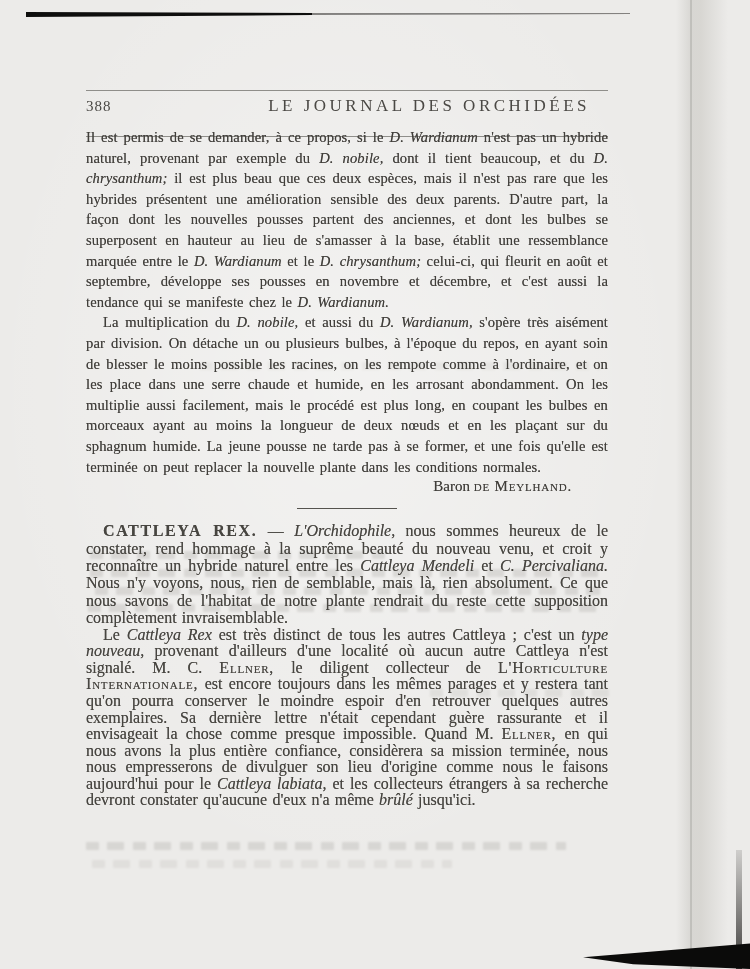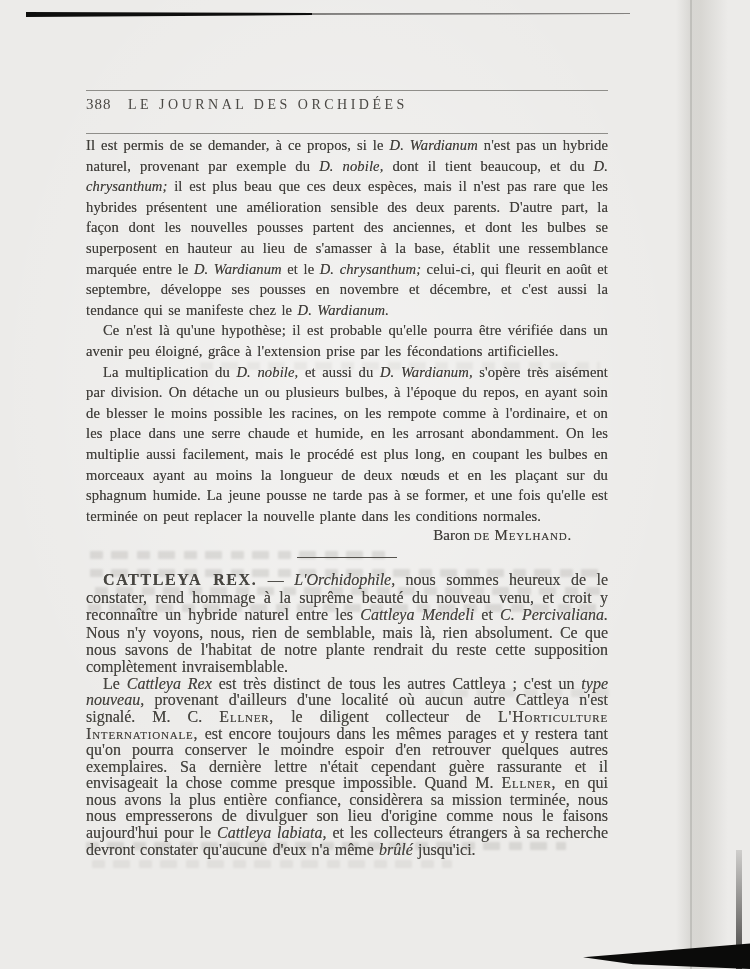--- a/index.html
+++ b/index.html
@@ -41,25 +41,25 @@
 
   
   .page-header{
     position:absolute;left:86px;top:90px;width:522px;
     border-top:1.3px solid var(--rule);
     border-bottom:1.3px solid var(--rule);
     padding:5px 0 20px;
   }
   .header-row{display:flex;align-items:baseline;}
   .page-number{font-size:15px;letter-spacing:1px;color:var(--ink-soft);width:60px;}
-  .journal-title{flex:1;text-align:left;font-size:14px;letter-spacing:3.5px;color:var(--ink-soft);
+  .journal-title{flex:1;text-align:right;font-size:17px;letter-spacing:3.5px;color:var(--ink-soft);
     transform:translateX(-18px);}
 
   
-  .content{position:absolute;left:86px;top:127px;width:522px;margin-top:8px;}
+  .content{position:absolute;left:86px;top:127px;width:522px;}
   .para{margin:0;text-align:justify;text-shadow:0 0 .4px rgba(64,62,58,.65);}
   .main-text{font-size:14.6px;line-height:20.6px;word-spacing:1.6px;letter-spacing:.1px;}
   .indent{text-indent:17px;}
   .seg-i{font-style:italic;}
   .seg-b{font-weight:bold;}
   .seg-ls{letter-spacing:1.6px;}
   .seg-sc{font-variant:small-caps;letter-spacing:.8px;}
   .signature{display:block;text-align:right;padding-right:36px;font-size:15px;
     margin-top:1px;color:var(--ink);text-shadow:0 0 .4px rgba(64,62,58,.65);}
   .section-divider{width:100px;border:none;border-top:1.4px solid var(--divider);
@@ -92,21 +92,20 @@
     <div class="header-row">
       <span class="page-number">388</span>
       <span class="journal-title">LE JOURNAL DES ORCHIDÉES</span>
     </div>
   </header>
 
   <main class="content">
 
     <p class="para main-text"><span>Il est permis de se demander, à ce propos, si le </span><span class="seg-i">D. Wardianum</span><span> n'est pas un hybride naturel, provenant par exemple du </span><span class="seg-i">D. nobile,</span><span> dont il tient beaucoup, et du </span><span class="seg-i">D. chrysanthum;</span><span> il est plus beau que ces deux espèces, mais il n'est pas rare que les hybrides présentent une amélioration sensible des deux parents. D'autre part, la façon dont les nouvelles pousses partent des anciennes, et dont les bulbes se superposent en hauteur au lieu de s'amasser à la base, établit une ressemblance marquée entre le </span><span class="seg-i">D. Wardianum</span><span> et le </span><span class="seg-i">D. chrysanthum;</span><span> celui-ci, qui fleurit en août et septembre, développe ses pousses en novembre et décembre, et c'est aussi la tendance qui se manifeste chez le </span><span class="seg-i">D. Wardianum.</span></p>
 
-    <p class="para main-text indent"><span>Ce n'est là qu'une hypothèse; il est probable qu'elle pourra être vérifiée dans un avenir peu éloigné, grâce à l'extension prise par les fécondations artificielles.</span></p>
 
     <p class="para main-text indent"><span>La multiplication du </span><span class="seg-i">D. nobile,</span><span> et aussi du </span><span class="seg-i">D. Wardianum,</span><span> s'opère très aisément par division. On détache un ou plusieurs bulbes, à l'époque du repos, en ayant soin de blesser le moins possible les racines, on les rempote comme à l'ordinaire, et on les place dans une serre chaude et humide, en les arrosant abondamment. On les multiplie aussi facilement, mais le procédé est plus long, en coupant les bulbes en morceaux ayant au moins la longueur de deux nœuds et en les plaçant sur du sphagnum humide. La jeune pousse ne tarde pas à se former, et une fois qu'elle est terminée on peut replacer la nouvelle plante dans les conditions normales.</span></p>
 
     <span class="signature"><span>Baron </span><span class="seg-sc">de Meylhand.</span></span>
 
     <hr class="section-divider">
 
     <p class="para small-text first indent"><span class="seg-b seg-ls">CATTLEYA REX.</span><span> — </span><span class="seg-i">L'Orchidophile,</span><span> nous sommes heureux de le constater, rend hommage à la suprême beauté du nouveau venu, et croit y reconnaître un hybride naturel entre les </span><span class="seg-i">Cattleya Mendeli</span><span> et </span><span class="seg-i">C. Percivaliana.</span><span> Nous n'y voyons, nous, rien de semblable, mais là, rien absolument. Ce que nous savons de l'habitat de notre plante rendrait du reste cette supposition complètement invraisemblable.</span></p>
 
     <p class="para small-text indent"><span>Le </span><span class="seg-i">Cattleya Rex</span><span> est très distinct de tous les autres Cattleya ; c'est un </span><span class="seg-i">type nouveau,</span><span> provenant d'ailleurs d'une localité où aucun autre Cattleya n'est signalé. M. C. </span><span class="seg-sc">Ellner,</span><span> le diligent collecteur de </span><span class="seg-sc">L'Horticulture Internationale,</span><span> est encore toujours dans les mêmes parages et y restera tant qu'on pourra conserver le moindre espoir d'en retrouver quelques autres exemplaires. Sa dernière lettre n'était cependant guère rassurante et il envisageait la chose comme presque impossible. Quand M. </span><span class="seg-sc">Ellner,</span><span> en qui nous avons la plus entière confiance, considèrera sa mission terminée, nous nous empresserons de divulguer son lieu d'origine comme nous le faisons aujourd'hui pour le </span><span class="seg-i">Cattleya labiata,</span><span> et les collecteurs étrangers à sa recherche devront constater qu'aucune d'eux n'a même </span><span class="seg-i">brûlé</span><span> jusqu'ici.</span></p>

